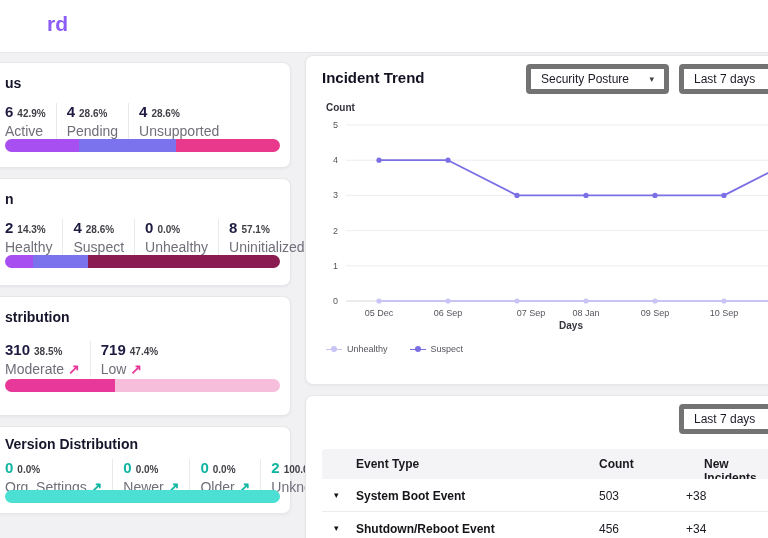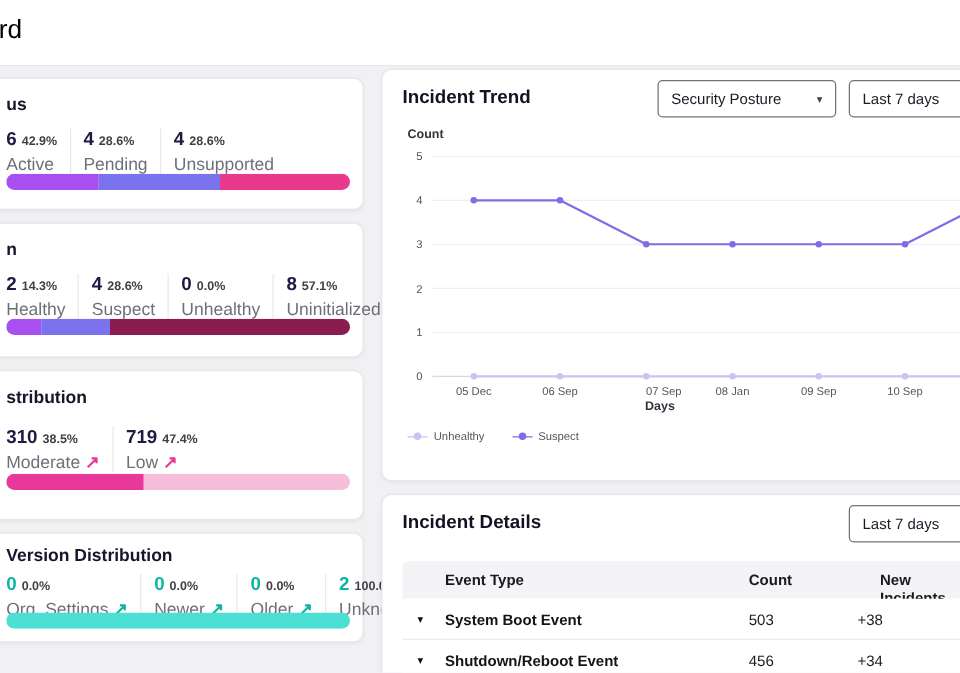--- a/index.html
+++ b/index.html
@@ -1,21 +1,21 @@
 <!DOCTYPE html>
 <html><head>
 <meta charset="utf-8">
 <style>
   html,body{margin:0;padding:0;}
   body{
     width:768px;height:538px;overflow:hidden;position:relative;
     background:#f1f1f4;font-family:"Liberation Sans",sans-serif;color:#1b1b22;
   }
   .topbar{position:absolute;left:0;top:0;width:768px;height:52px;background:#fff;border-bottom:1px solid #e7e7ea;}
-  .page-title{position:absolute;left:-1px;top:12px;font-size:21px;font-weight:400;color:#000000;}
+  .page-title{position:absolute;left:-1px;top:12px;font-size:21px;font-weight:700;color:#8b5cf6;padding-left:48px;}
 
   .card{position:absolute;background:#fff;border:1px solid #e7e7ea;border-radius:8px;
         box-shadow:0 1px 3px rgba(16,16,32,.05);box-sizing:border-box;}
   .left-card{left:-22px;width:313px;padding:12px 10px 0 26px;}
   #card-status{top:62px;height:106px;}
   #card-health{top:178px;height:108px;}
   #card-risk{top:296px;height:120px;}
   #card-version{top:426px;height:88px;padding-top:9px;}
 
   .card-title{margin:0;font-size:14px;font-weight:700;color:#15152b;line-height:16px;}
@@ -34,35 +34,35 @@
   #card-status .bar{bottom:15px;}
   #card-health .bar{bottom:17px;}
   #card-risk .bar{bottom:23px;}
   #card-version .bar{bottom:10px;}
   .bar-seg{height:100%;}
 
   #card-trend{left:305px;top:55px;width:475px;height:330px;overflow:hidden;}
   #card-details{left:305px;top:395px;width:475px;height:170px;overflow:hidden;}
   .right-title{margin:0;position:absolute;left:16px;top:13px;font-size:15px;font-weight:700;color:#121222;}
 
-  .dropdown{position:absolute;top:8px;height:30px;background:#fff;border:1px solid #737373;border-radius:4px;
+  .dropdown{position:absolute;top:8px;height:30px;background:#fff;border:5px solid #737373;border-radius:4px;
     display:flex;align-items:center;justify-content:space-between;padding:0 10px;font-size:12px;color:#1b1b26;
     box-sizing:border-box;cursor:pointer;white-space:nowrap;}
   #dd-posture{left:220px;width:143px;}
   #dd-trend-range{left:373px;width:112px;}
   #dd-details-range{left:373px;width:112px;}
   .dd-caret{font-size:9px;color:#3f3f46;margin-left:8px;}
 
   #chart{position:absolute;left:0;top:0;width:475px;height:330px;}
   #chart svg{position:absolute;left:0;top:0;}
   .ytick{position:absolute;width:30px;text-align:right;font-size:9px;color:#55555e;}
   .xtick{position:absolute;width:44px;text-align:center;font-size:9px;color:#55555e;}
   .axis-label{position:absolute;font-size:10px;font-weight:700;color:#33333c;}
   #count-label{left:20px;top:46px;font-weight:600;}
-  #days-label{left:210px;top:264px;width:110px;text-align:left;}
+  #days-label{left:210px;top:264px;width:110px;text-align:center;}
   .legend{position:absolute;left:20px;top:288px;display:flex;gap:22px;align-items:center;}
   .legend-item{display:flex;align-items:center;gap:5px;cursor:pointer;}
   .legend-marker{position:relative;width:16px;height:7px;display:inline-block;}
   .legend-line{position:absolute;left:0;top:3px;width:16px;height:1.5px;}
   .legend-dot{position:absolute;left:5px;top:0.5px;width:6px;height:6px;border-radius:50%;}
   .legend-text{font-size:9px;color:#55555e;}
 
   #details-table{position:absolute;left:16px;top:53px;width:450px;}
   .t-head{position:relative;height:30px;background:#f4f4f6;border-radius:4px 4px 0 0;}
   .t-row{position:relative;height:32px;border-bottom:1px solid #ececf0;background:#fff;}
@@ -272,21 +272,20 @@
       <div class="xtick" style="left: 51px; top: 252px;">05 Dec</div>
       <div class="xtick" style="left: 120px; top: 252px;">06 Sep</div>
       <div class="xtick" style="left: 203px; top: 252px;">07 Sep</div>
       <div class="xtick" style="left: 258px; top: 252px;">08 Jan</div>
       <div class="xtick" style="left: 327px; top: 252px;">09 Sep</div>
       <div class="xtick" style="left: 396px; top: 252px;">10 Sep</div>
     </div>
 </section>
 
 <section class="card" id="card-details">
-  <h2 class="right-title">Incident Details</h2>
   <div class="dropdown" id="dd-details-range">
     <span>Last 7 days</span>
 
   </div>
   <div id="details-table">
       <div class="t-head">
         <span class="th th-event">Event Type</span>
         <span class="th th-count">Count</span>
         <span class="th th-new">New Incidents</span>
       </div>

